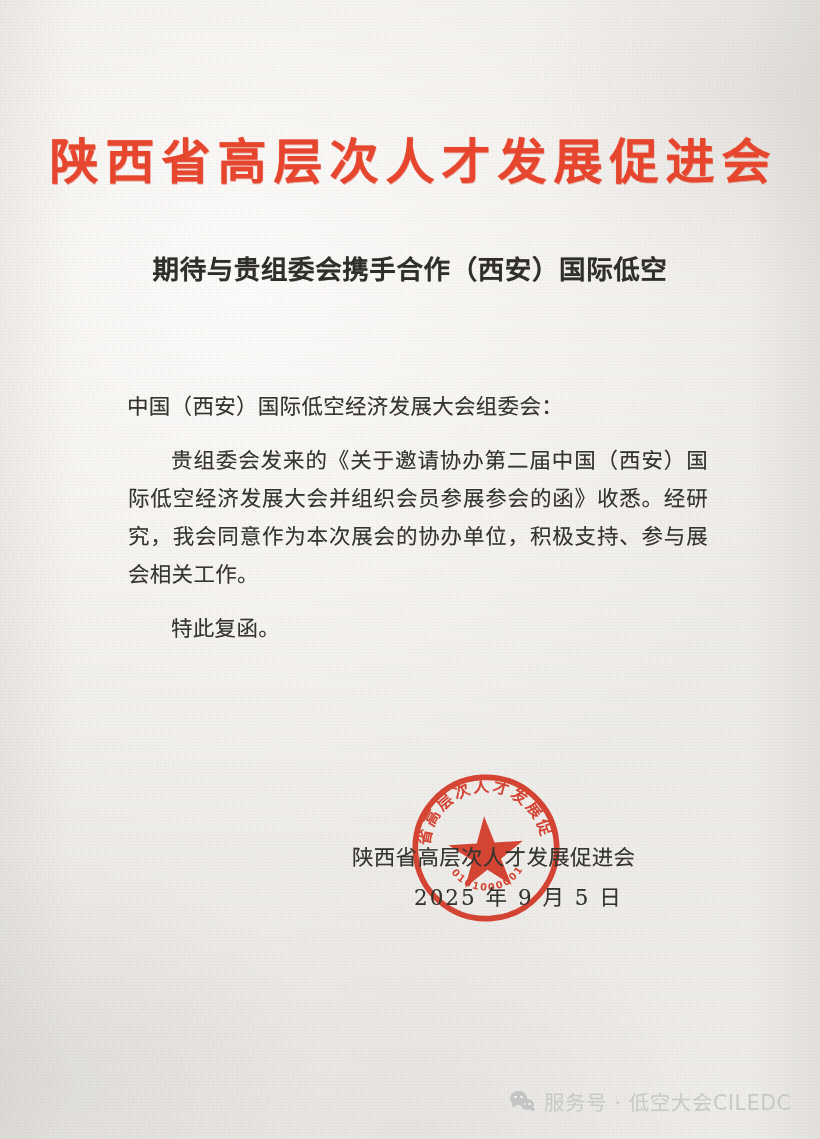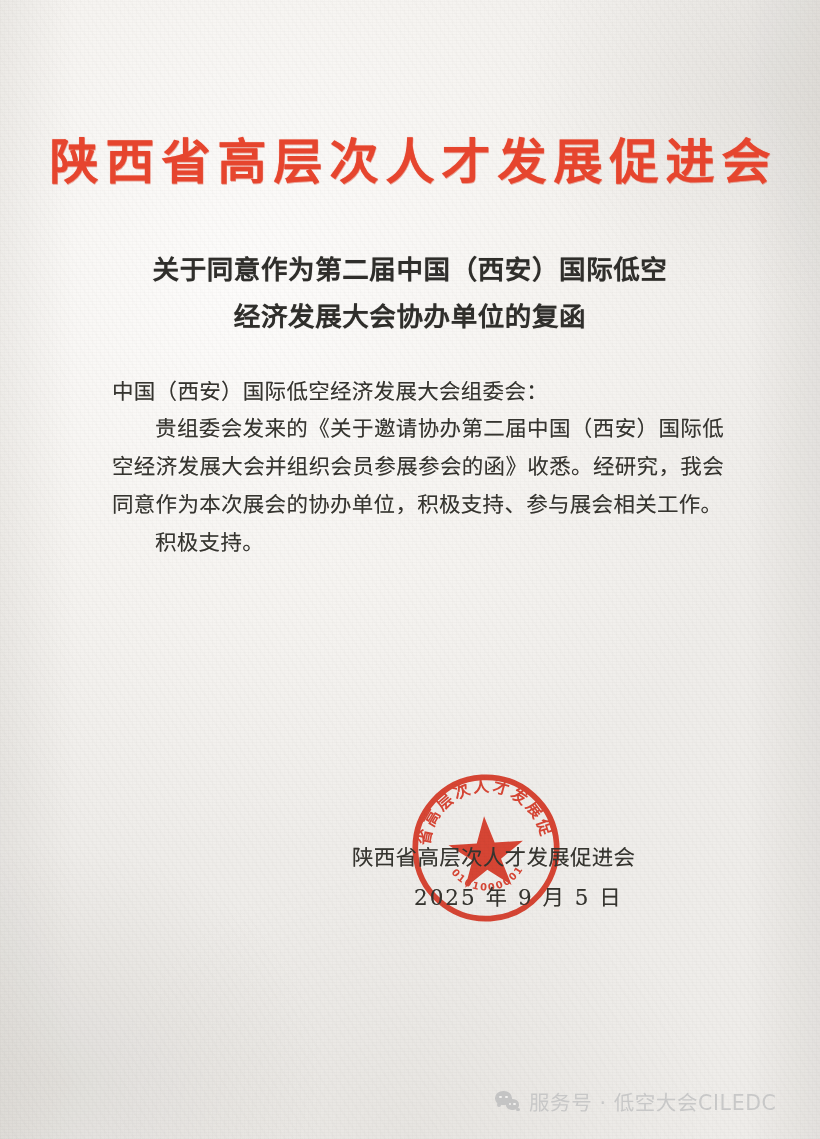--- a/index.html
+++ b/index.html
@@ -97,27 +97,26 @@
     top: 373px;
     left: 112px;
     width: 612px;
     color: #35342f;
     font-family: "DejaVu Serif", "Liberation Serif", serif;
     font-size: 21.5px;
     line-height: 38px;
     letter-spacing: .3px;
     text-shadow: 0 0 .65px rgba(70,68,63,.40);
   }
-  .salutation { margin: 0; }
+  .salutation { margin: 15px; }
   .para {
-    margin: 0;
+    margin: 16px;
     text-indent: 2em;
     text-align: justify;
     text-justify: inter-character;
-    font-family: Liberation Mono, monospace;
   }
 
   
   .sign-block {
     position: absolute;
     top: 838px;
     left: 0;
     width: 820px;
     color: #35342f;
     font-family: "DejaVu Serif", "Liberation Serif", serif;
@@ -152,21 +151,21 @@
     opacity: .90;
     mix-blend-mode: multiply;
     transform: rotate(-3.5deg);
     filter: saturate(1.12) contrast(1.02);
   }
   .seal svg { display: block; width: 100%; height: 100%; }
 
   
   .footer {
     position: absolute;
-    left: 495px;
+    left: 510px;
     top: 1086px;
     display: flex;
     align-items: center;
     gap: 9px;
     color: #c8c8c8;
     font-family: "DejaVu Sans", "Liberation Sans", sans-serif;
     font-size: 20.5px;
     letter-spacing: .6px;
     white-space: nowrap;
   }
@@ -196,28 +195,27 @@
 
 <div id="paper"></div>
 <div id="shading"></div>
 <div id="grain"></div>
 
 <div id="content">
 
   <div class="letterhead">陕西省高层次人才发展促进会</div>
 
   <div class="doc-title">
-    <span class="tline">关于同意作为第二届中国（西安）国际低空</span>
-    <span class="tline">经济发展大会协办单位的复函</span>
+    <span class="tline">期待与贵组委会携手合作（西安）国际低空</span>
   </div>
 
   <div class="body-block">
     <p class="salutation">中国（西安）国际低空经济发展大会组委会：</p>
     <p class="para">贵组委会发来的《关于邀请协办第二届中国（西安）国际低空经济发展大会并组织会员参展参会的函》收悉。经研究，我会同意作为本次展会的协办单位，积极支持、参与展会相关工作。</p>
-    <p class="para">积极支持。</p>
+    <p class="para">特此复函。</p>
   </div>
 
   <div class="seal">
     <svg viewBox="0 0 200 200" xmlns="http://www.w3.org/2000/svg" aria-hidden="true">
       <defs>
         <path id="sealArcTop" d="M 26,100 A 74,74 0 0 1 174,100"></path>
         <path id="sealArcBottom" d="M 44,100 A 56,56 0 0 0 156,100"></path>
       </defs>
       <circle cx="100" cy="100" r="93" fill="none" stroke="#d23b2a" stroke-width="7.5"></circle>
       <polygon fill="#d23b2a" points="100,58 111.8,93.4 149,93.4 118.9,115.2 130.6,150.6 100,128.7 69.4,150.6 81.1,115.2 51,93.4 88.2,93.4">

